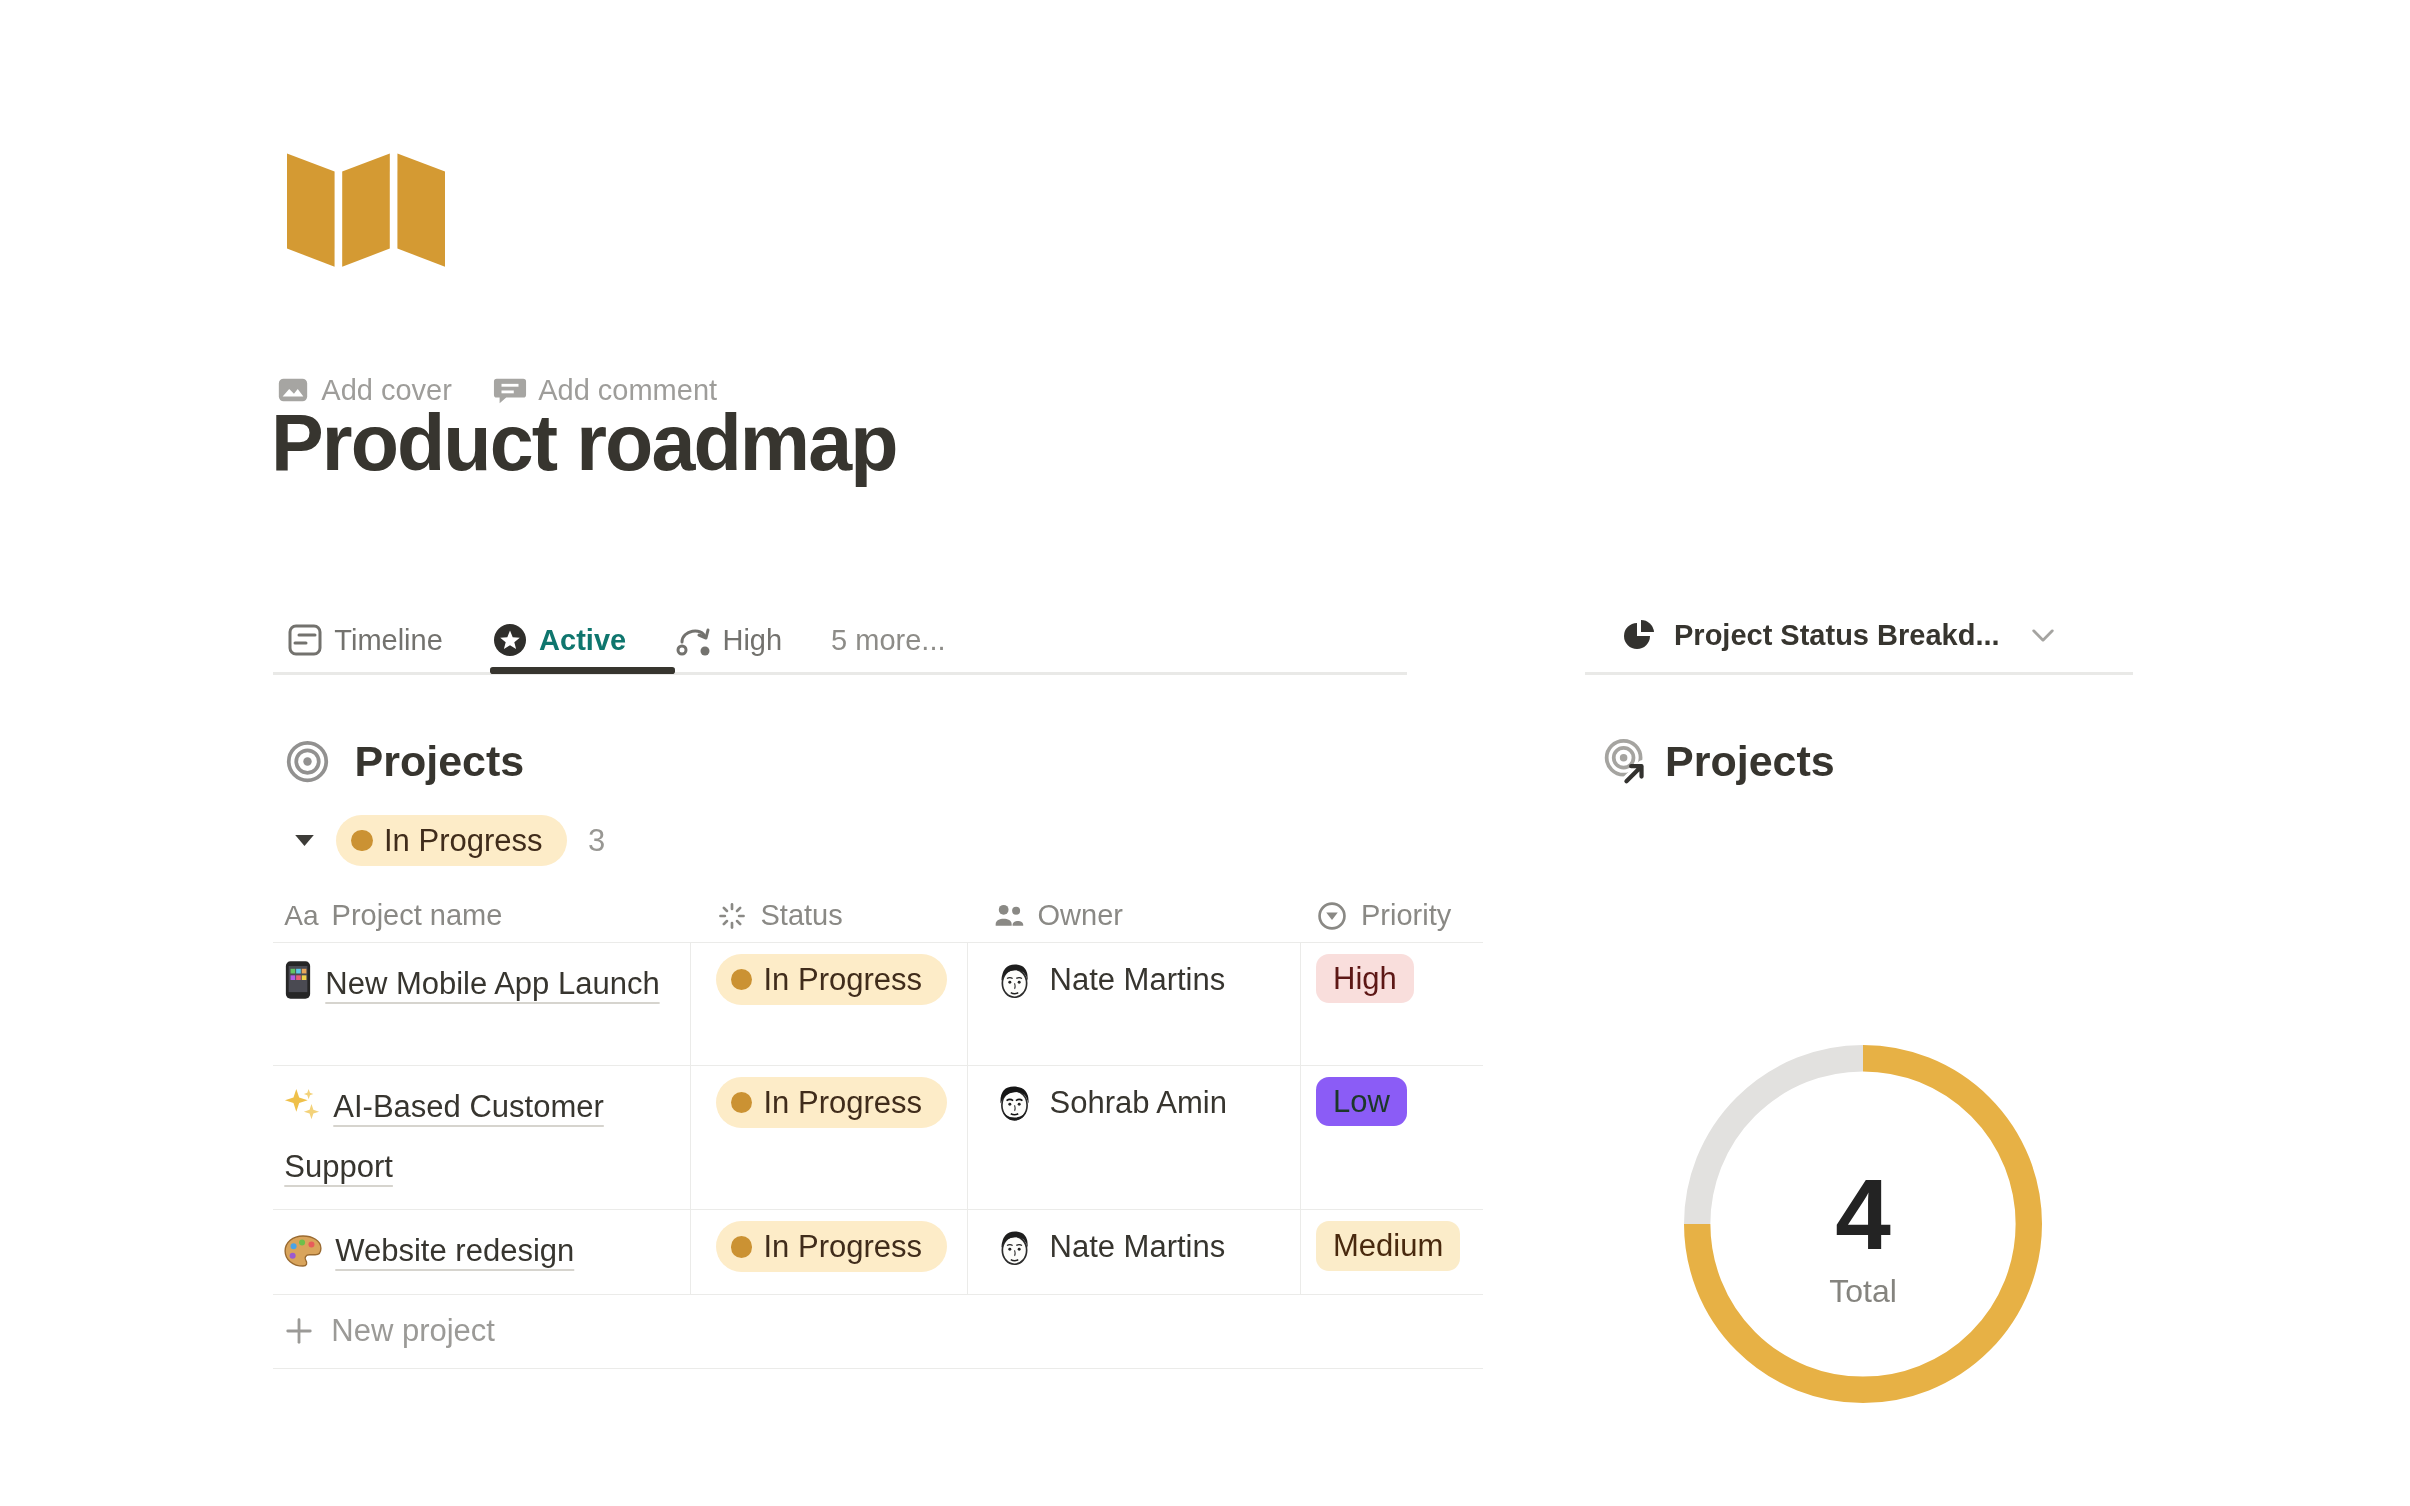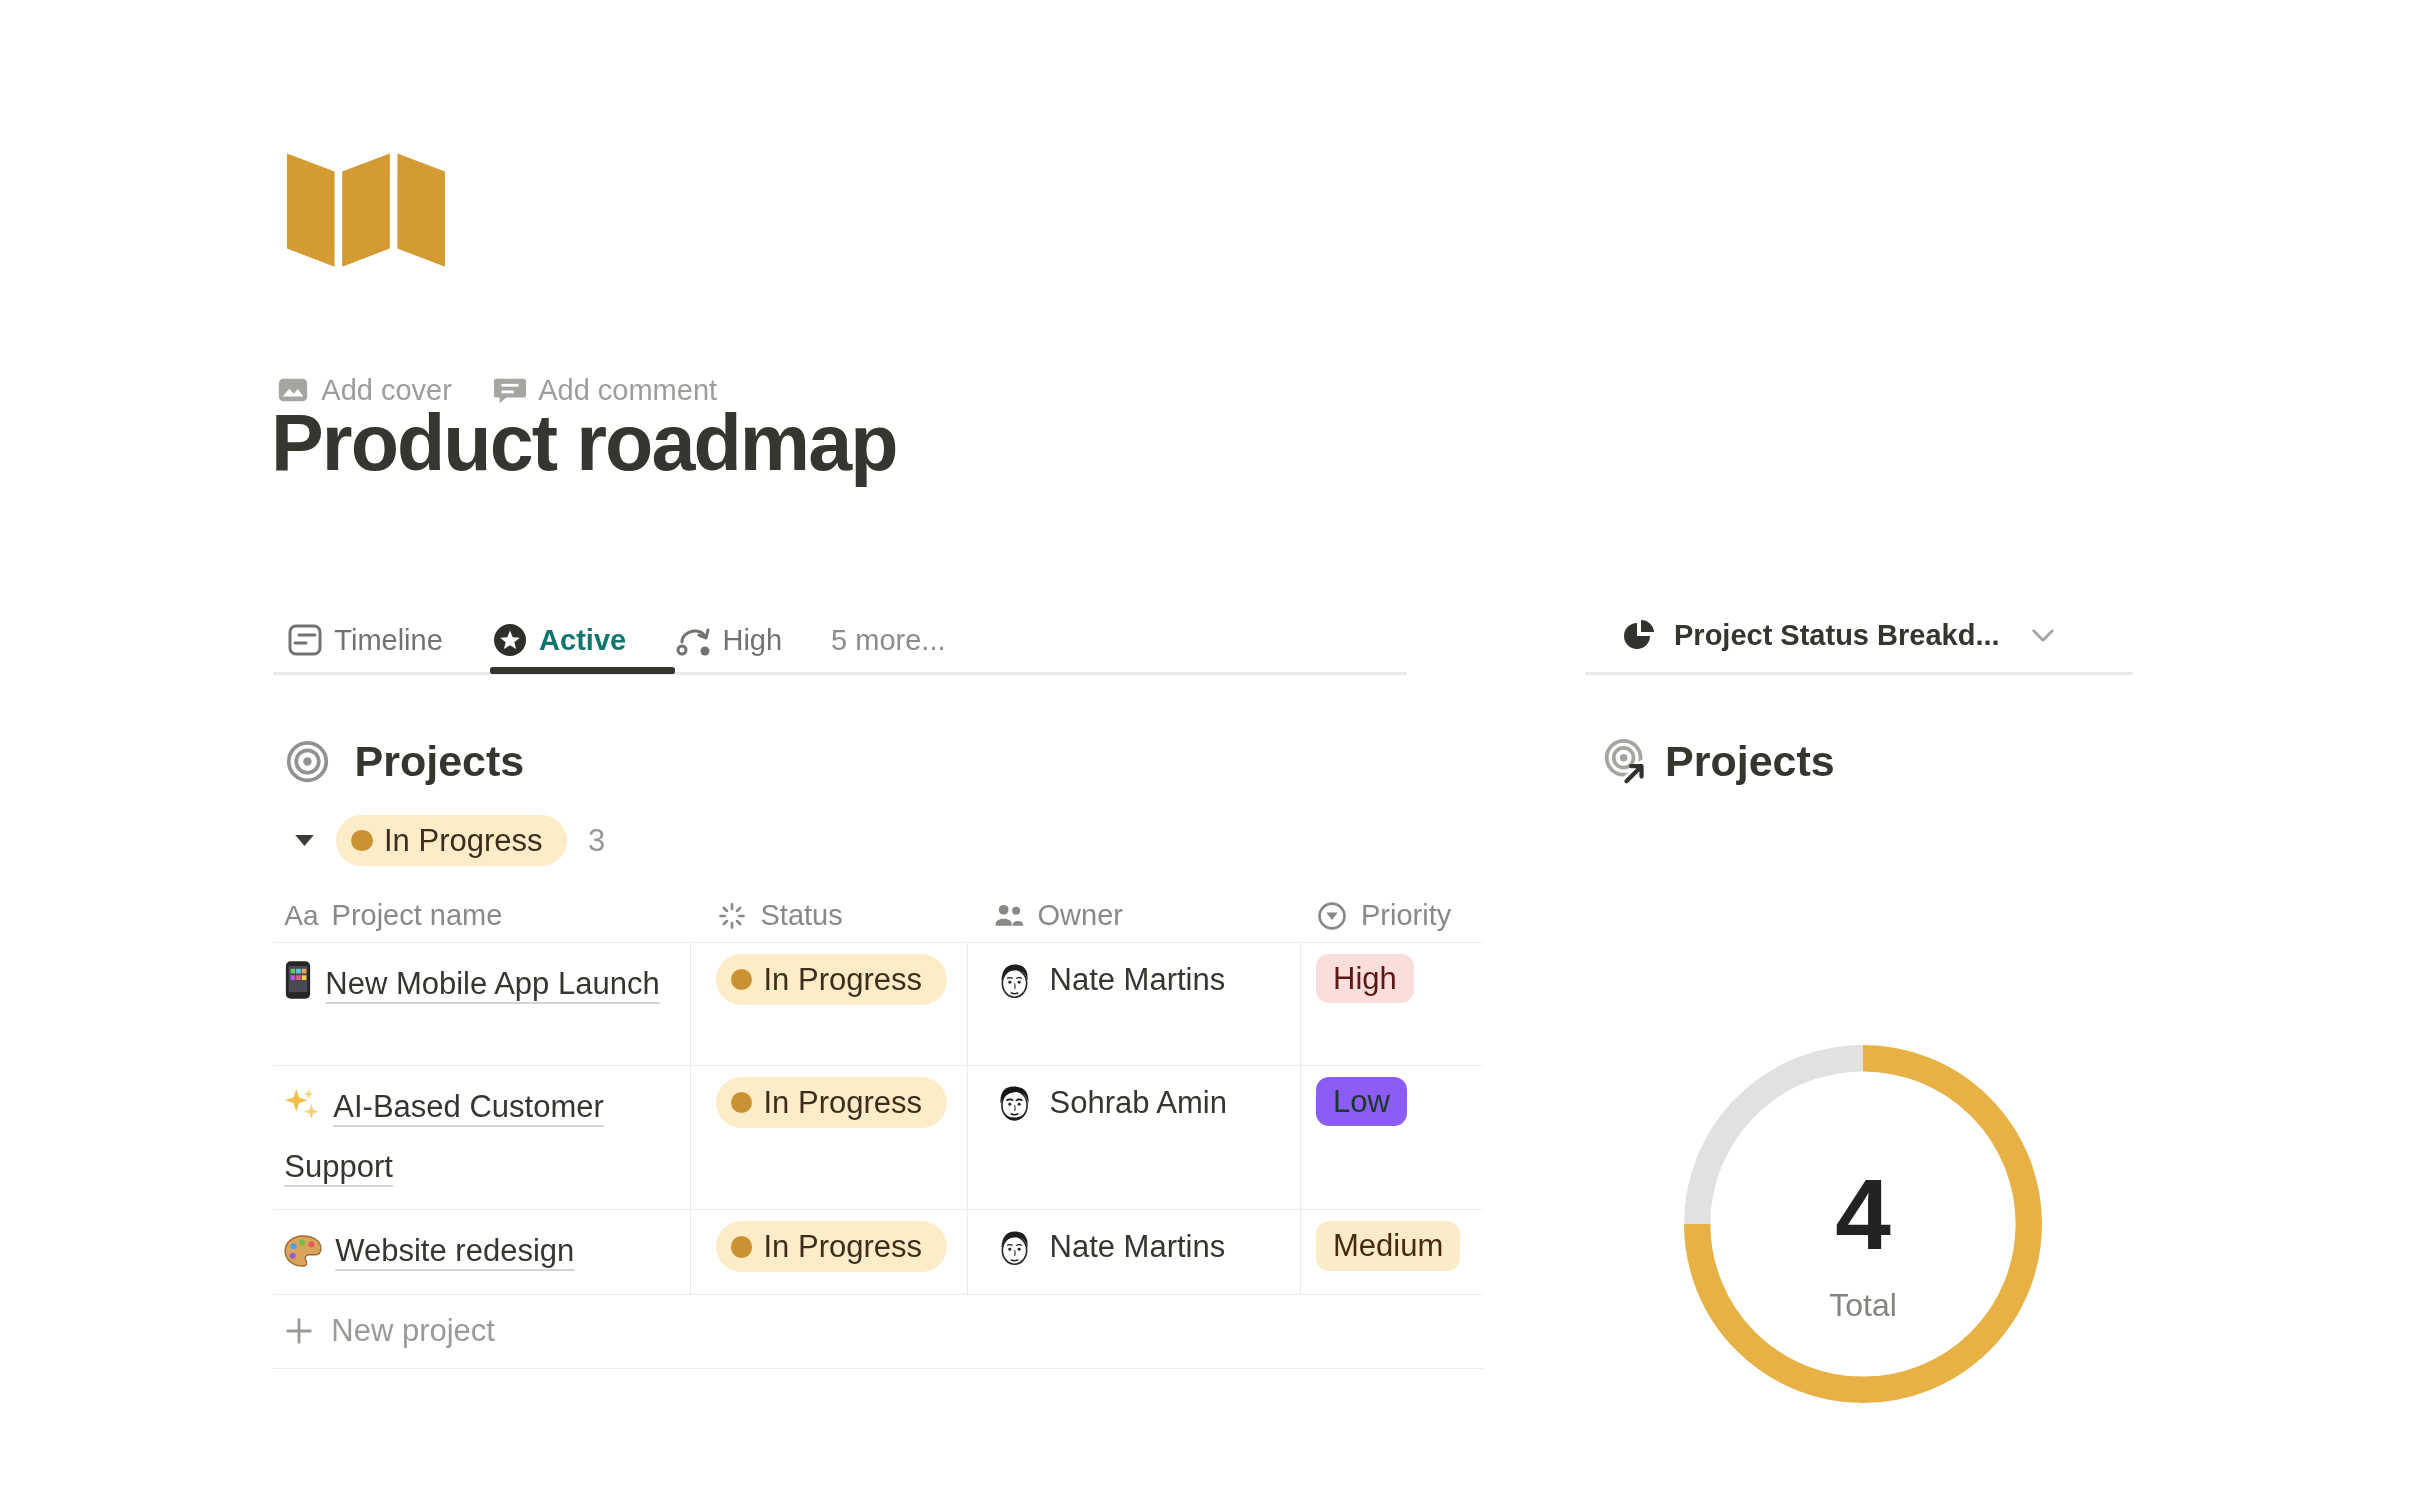--- a/index.html
+++ b/index.html
@@ -314,17 +314,17 @@
     </svg>
     <span>Projects</span>
   </div>
 
   <div class="abs" style="left:1684px;top:1045px;width:358px;height:358px;">
     <svg width="358" height="358" viewBox="0 0 380 380">
       <path d="M190 14 A176 176 0 1 1 14 190" fill="none" stroke="#e7b145" stroke-width="28"></path>
       <path d="M14 190 A176 176 0 0 1 190 14" fill="none" stroke="#e2e1df" stroke-width="28"></path>
     </svg>
     <div class="abs donut-center-num" style="left:0;top:119px;width:358px;">4</div>
-    <div class="abs donut-center-lbl" style="left:0;top:242px;width:358px;">Total</div>
+    <div class="abs donut-center-lbl" style="left:0;top:228px;width:358px;">Total</div>
   </div>
 
 </div>
 
 
 </body></html>

